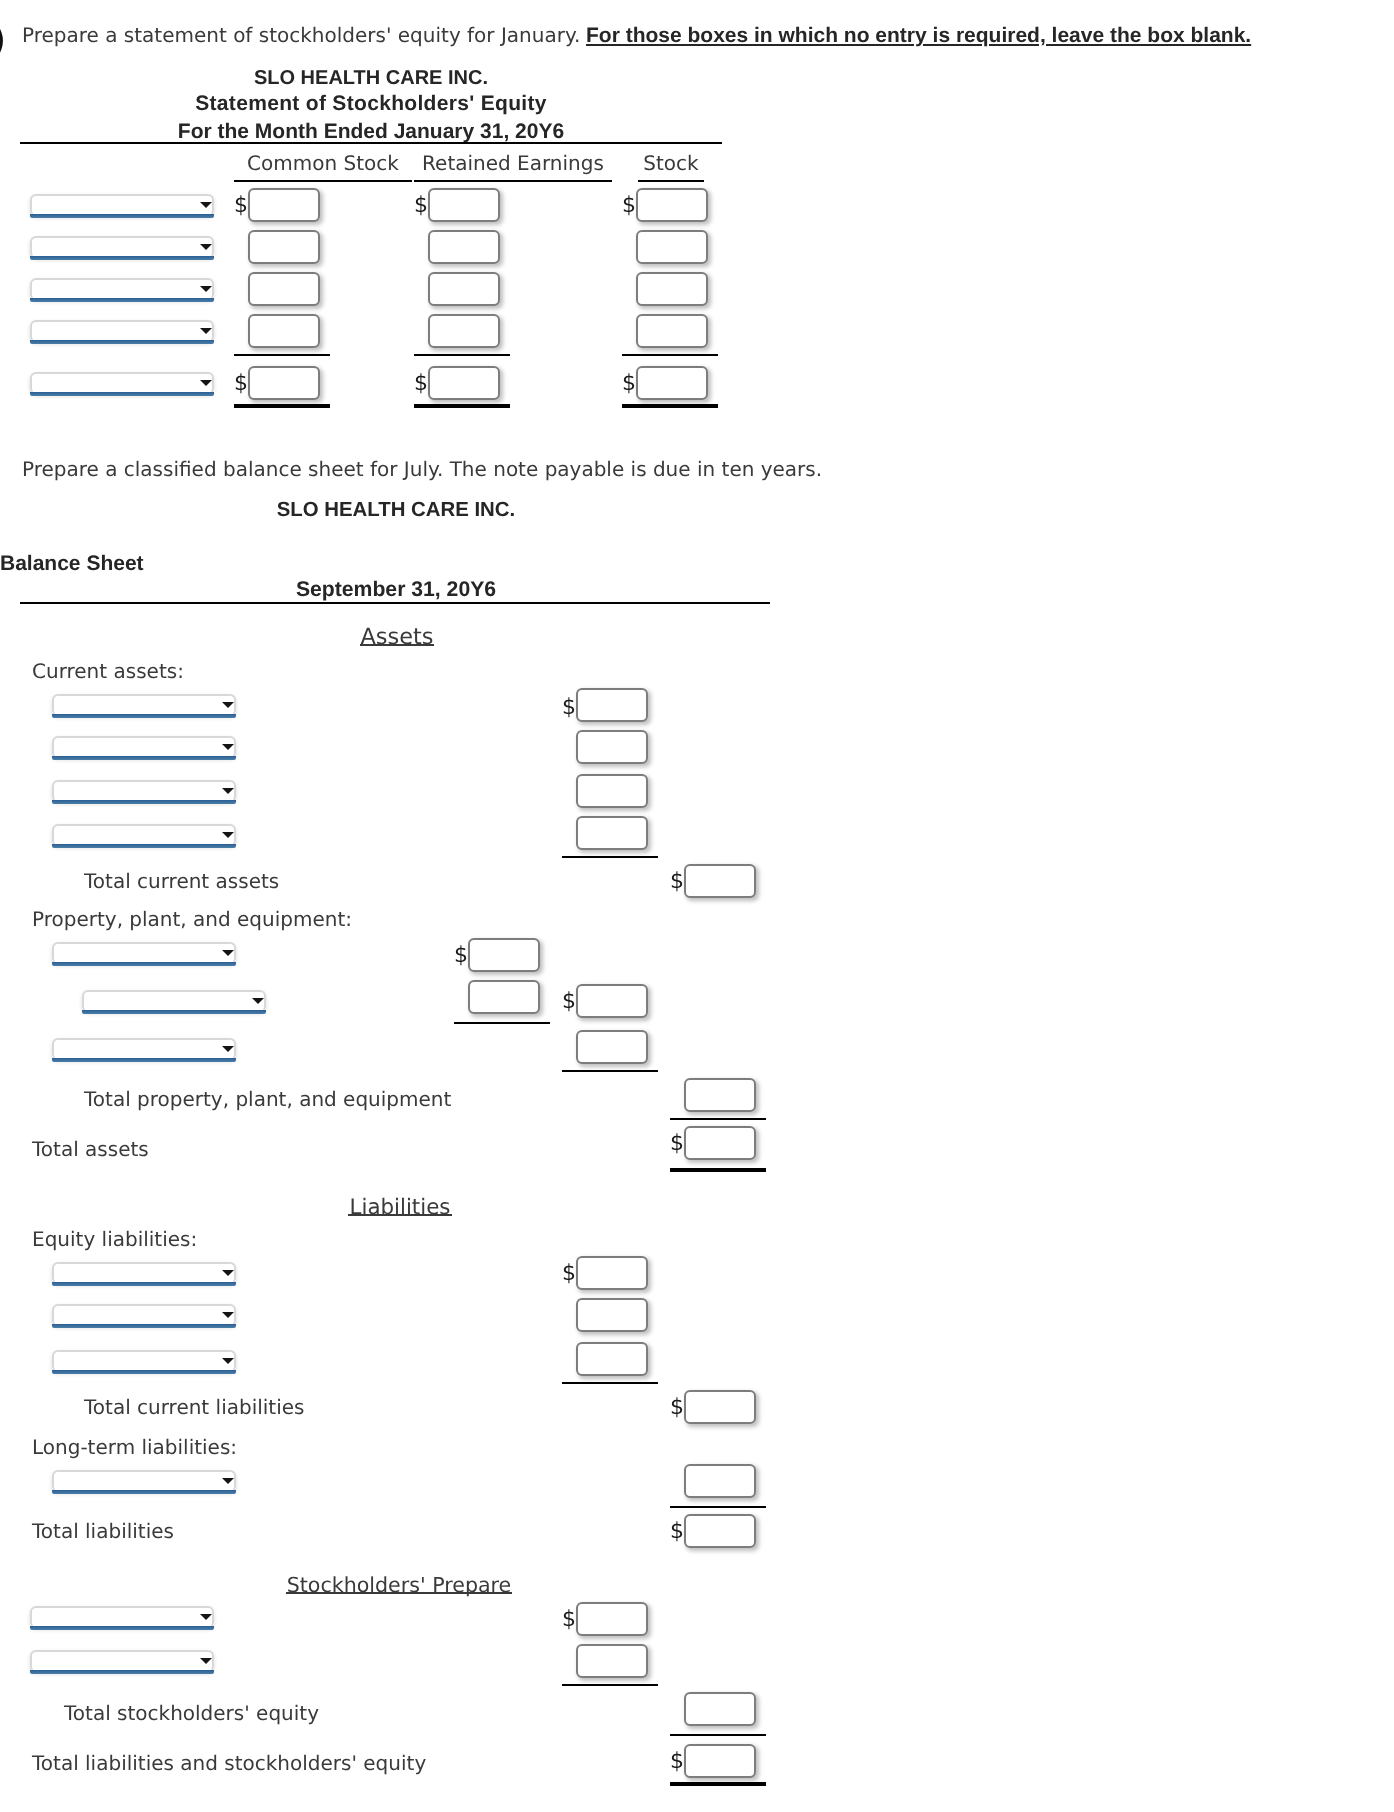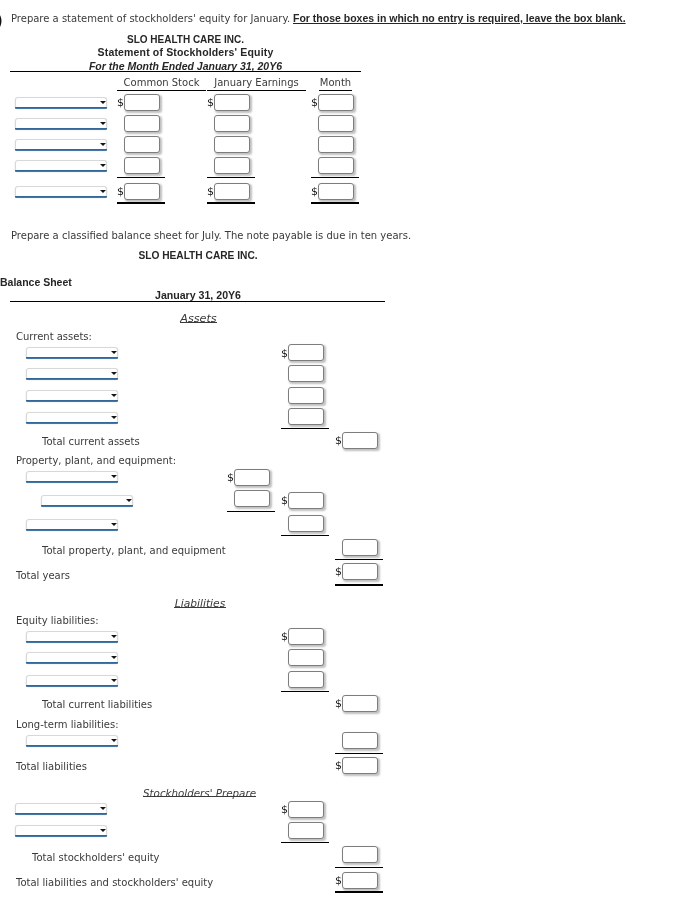--- a/index.html
+++ b/index.html
@@ -1,44 +1,44 @@
 <!DOCTYPE html>
 <html><head>
 <meta charset="utf-8">
 <style>
   html,body{margin:0;padding:0;background:#ffffff;}
   body{width:697px;height:906px;font-family:"DejaVu Sans",sans-serif;font-size:10px;color:#3a3a3a;position:relative;overflow:hidden;-webkit-font-smoothing:antialiased;}
   .t{position:absolute;white-space:nowrap;line-height:12px;}
   .bold{font-family:"Liberation Sans",sans-serif;font-weight:bold;font-size:10.5px;color:#262626;}
-  .hd{position:absolute;white-space:nowrap;line-height:12px;font-style:italic;}
+  .hd{position:absolute;white-space:nowrap;line-height:12px;}
   .hd span{display:inline-block;line-height:8px;position:relative;}
   .hd span:before{content:"";position:absolute;left:-0.5px;right:-0.5px;top:7.1px;border-top:1px solid #3a3a3a;}
   .sel{position:absolute;height:11px;box-sizing:border-box;border:1px solid #d8d8d8;border-bottom:none;border-radius:3px;background:#fff;box-shadow:0 1px 2px rgba(0,0,0,.14);}
   .sel .bl{position:absolute;left:-1px;right:-1px;bottom:-1px;height:2px;background:linear-gradient(#2a6093,#4e7ea9);border-radius:0 0 1px 1px;}
   .sel .ar{position:absolute;right:0px;top:3.2px;width:0;height:0;border-left:3px solid transparent;border-right:3px solid transparent;border-top:3.8px solid #151515;}
   .box{position:absolute;height:17px;box-sizing:border-box;border:1px solid #7d7d7d;border-radius:3px;background:#fff;box-shadow:1.2px 1.2px 2px rgba(0,0,0,.25);}
   .ds{position:absolute;font-size:11px;color:#1a1a1a;line-height:11px;}
   .rule{position:absolute;height:0;border-top:1px solid #000;}
   .rule2{position:absolute;height:0;border-top:2px solid #000;}
 </style>
 </head>
 <body>
 
 <div style="position:absolute;left:0px;top:10px;width:2px;overflow:hidden;font-size:18px;line-height:21px;color:#111;font-family:'DejaVu Sans',sans-serif;text-indent:-4px;">)</div>
 <div class="t" style="left:11px;top:13px;">Prepare a statement of stockholders' equity for January.</div>
 <div class="t bold" style="left:293px;top:12px;text-decoration:underline;">For those boxes in which no entry is required, leave the box blank.</div>
 <div class="t bold" style="left:0px;top:34px;width:371px;text-align:center;font-size:10px;">SLO HEALTH CARE INC.</div>
 <div class="t bold" style="left:0px;top:46px;width:371px;text-align:center;letter-spacing:0.16px;">Statement of Stockholders' Equity</div>
-<div class="t bold" style="left:0px;top:60px;width:371px;text-align:center;font-style:italic;">For the Month Ended January 31, 20Y6</div>
+<div class="t bold" style="left:0px;top:60px;width:371px;text-align:center;">For the Month Ended January 31, 20Y6</div>
 <div class="rule" style="left:10px;top:71px;width:351px;"></div>
 <div class="t" style="left:117px;top:77px;width:89px;text-align:center;">Common Stock</div>
 <div class="rule" style="left:117px;top:90px;width:89px;"></div>
-<div class="t" style="left:207px;top:77px;width:99px;text-align:center;">January Earnings</div>
+<div class="t" style="left:207px;top:77px;width:99px;text-align:center;">Retained Earnings</div>
 <div class="rule" style="left:207px;top:90px;width:99px;"></div>
-<div class="t" style="left:319px;top:77px;width:33px;text-align:center;">Month</div>
+<div class="t" style="left:319px;top:77px;width:33px;text-align:center;">Stock</div>
 <div class="rule" style="left:319px;top:90px;width:33px;"></div>
 <div class="sel" style="left:15px;top:97px;width:92px;">
     <span class="ar"></span>
     <span class="bl"></span>
   </div>
 <div class="box" style="left:124px;top:94px;width:36px;"></div>
 <div class="ds" style="left:117px;top:97px;">$</div>
 <div class="box" style="left:214px;top:94px;width:36px;"></div>
 <div class="ds" style="left:207px;top:97px;">$</div>
 <div class="box" style="left:318px;top:94px;width:36px;"></div>
@@ -76,21 +76,21 @@
 <div class="ds" style="left:311px;top:186px;">$</div>
 <div class="rule" style="left:117px;top:177px;width:48px;"></div>
 <div class="rule2" style="left:117px;top:202px;width:48px;"></div>
 <div class="rule" style="left:207px;top:177px;width:48px;"></div>
 <div class="rule2" style="left:207px;top:202px;width:48px;"></div>
 <div class="rule" style="left:311px;top:177px;width:48px;"></div>
 <div class="rule2" style="left:311px;top:202px;width:48px;"></div>
 <div class="t" style="left:11px;top:230px;">Prepare a classified balance sheet for July. The note payable is due in ten years.</div>
 <div class="t bold" style="left:0px;top:250px;width:396px;text-align:center;font-size:10.2px;">SLO HEALTH CARE INC.</div>
 <div class="t bold" style="left:0px;top:276px;width:396px;text-align:left;">Balance Sheet</div>
-<div class="t bold" style="left:0px;top:289px;width:396px;text-align:center;font-size:10.6px;">January 31, 20Y6</div>
+<div class="t bold" style="left:0px;top:289px;width:396px;text-align:center;font-size:10.6px;">September 31, 20Y6</div>
 <div class="rule" style="left:10px;top:301px;width:375px;"></div>
 <div class="hd" style="left:0px;top:313px;width:397px;text-align:center;font-size:11.2px;"><span>Assets</span></div>
 <div class="t" style="left:16px;top:331px;">Current assets:</div>
 <div class="sel" style="left:26px;top:347px;width:92px;">
     <span class="ar"></span>
     <span class="bl"></span>
   </div>
 <div class="box" style="left:288px;top:344px;width:36px;"></div>
 <div class="sel" style="left:26px;top:368px;width:92px;">
     <span class="ar"></span>
@@ -129,21 +129,21 @@
 <div class="ds" style="left:227px;top:472px;">$</div>
 <div class="box" style="left:234px;top:490px;width:36px;"></div>
 <div class="rule" style="left:227px;top:511px;width:48px;"></div>
 <div class="box" style="left:288px;top:492px;width:36px;"></div>
 <div class="ds" style="left:281px;top:495px;">$</div>
 <div class="box" style="left:288px;top:515px;width:36px;"></div>
 <div class="rule" style="left:281px;top:535px;width:48px;"></div>
 <div class="t" style="left:42px;top:545px;">Total property, plant, and equipment</div>
 <div class="box" style="left:342px;top:539px;width:36px;"></div>
 <div class="rule" style="left:335px;top:559px;width:48px;"></div>
-<div class="t" style="left:16px;top:570px;">Total years</div>
+<div class="t" style="left:16px;top:570px;">Total assets</div>
 <div class="box" style="left:342px;top:563px;width:36px;"></div>
 <div class="ds" style="left:335px;top:566px;">$</div>
 <div class="rule2" style="left:335px;top:584px;width:48px;"></div>
 <div class="hd" style="left:0px;top:598px;width:400px;text-align:center;font-size:10.7px;"><span>Liabilities</span></div>
 <div class="t" style="left:16px;top:615px;">Equity liabilities:</div>
 <div class="sel" style="left:26px;top:631px;width:92px;">
     <span class="ar"></span>
     <span class="bl"></span>
   </div>
 <div class="box" style="left:288px;top:628px;width:36px;"></div>

